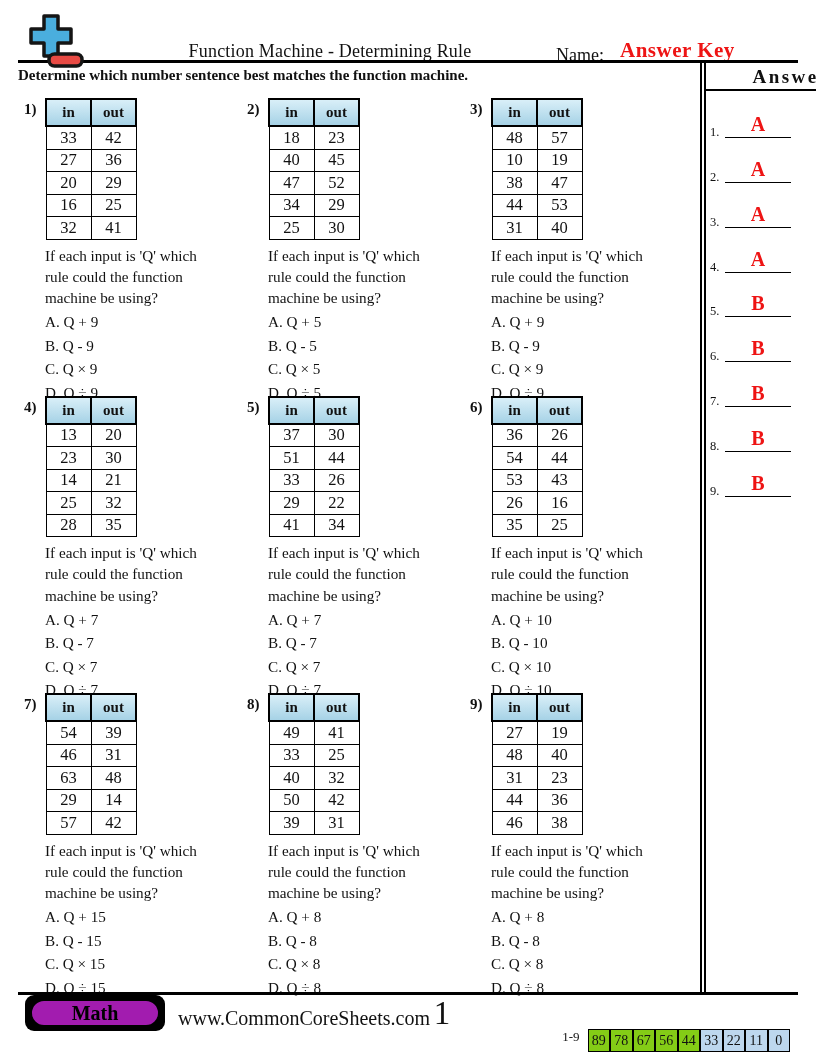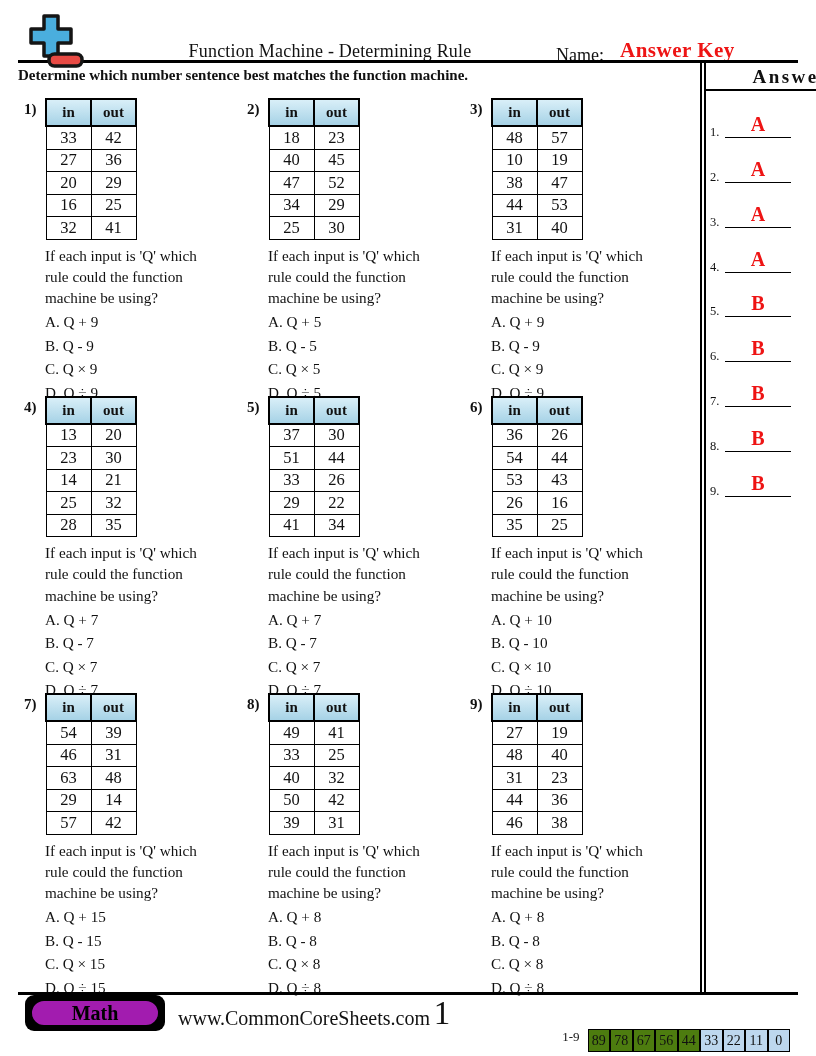--- a/index.html
+++ b/index.html
@@ -55,21 +55,21 @@
                display:flex; align-items:center; justify-content:center;
                font-size:20px; font-weight:700; color:#000; }
   .website { position:absolute; left:178px; top:1007px; font-size:20px; }
   .page-num { position:absolute; left:420px; top:995px; width:44px; text-align:center;
               font-size:33px; font-weight:400; }
   .score { position:absolute; right:26px; top:997px; display:flex; align-items:flex-start;margin-top:32px; }
   .score-label { font-size:13px; margin-right:8px; }
   .score-cells { display:flex; }
   .score-cell { box-sizing:border-box; width:22.5px; height:23px; border:1.5px solid #000;
                 display:flex; align-items:center; justify-content:center;
-                font-size:14px; background:#4d7c0f; }
+                font-size:14px; background:#84cc16; }
   .score-cell.shaded { background:#bdd7ee; }
 </style>
 </head>
 <body>
 
 <div class="page">
 
   <svg class="logo" width="68" height="58" viewBox="0 0 68 58">
     <path d="M24 4 h14 v13 h13 v14 h-13 v13 h-14 v-13 h-13 v-14 h13 z" fill="#4aaede" stroke="#151515" stroke-width="3.5" stroke-linejoin="round"></path>
     <rect x="29" y="42" width="33" height="12" rx="5.5" fill="#e84a44" stroke="#151515" stroke-width="3.5"></rect>

